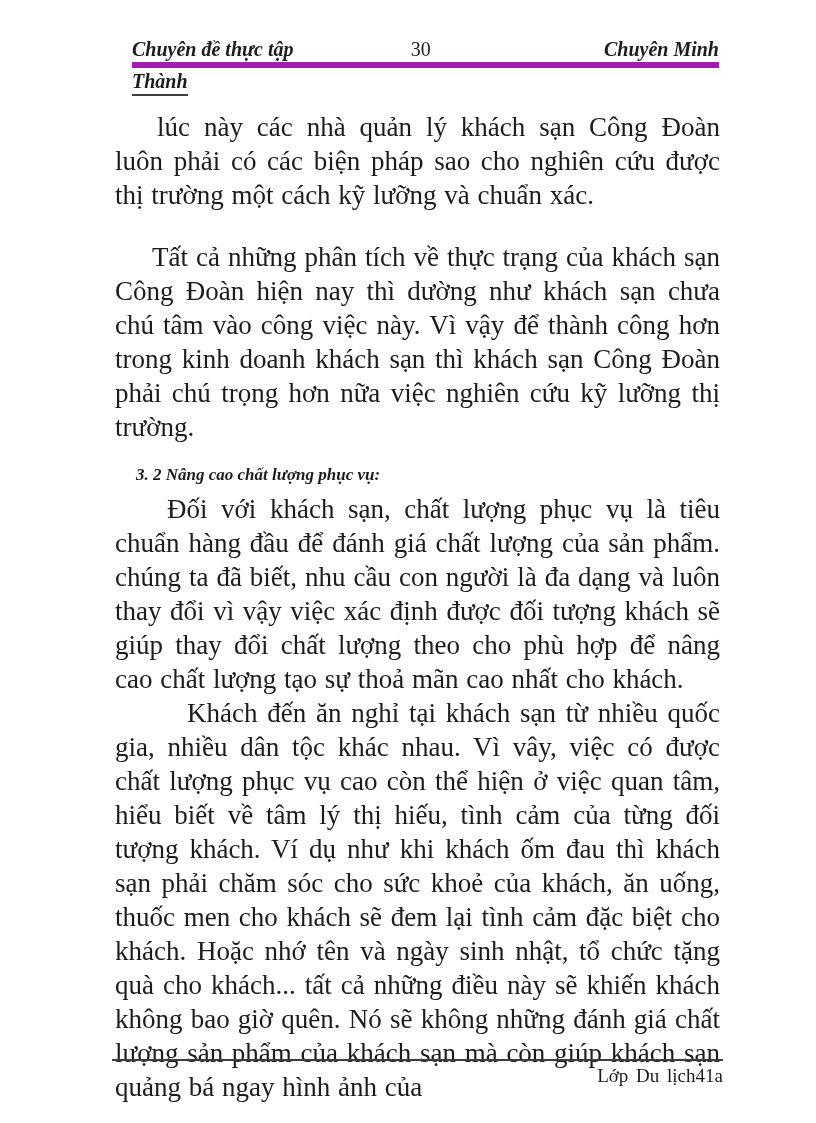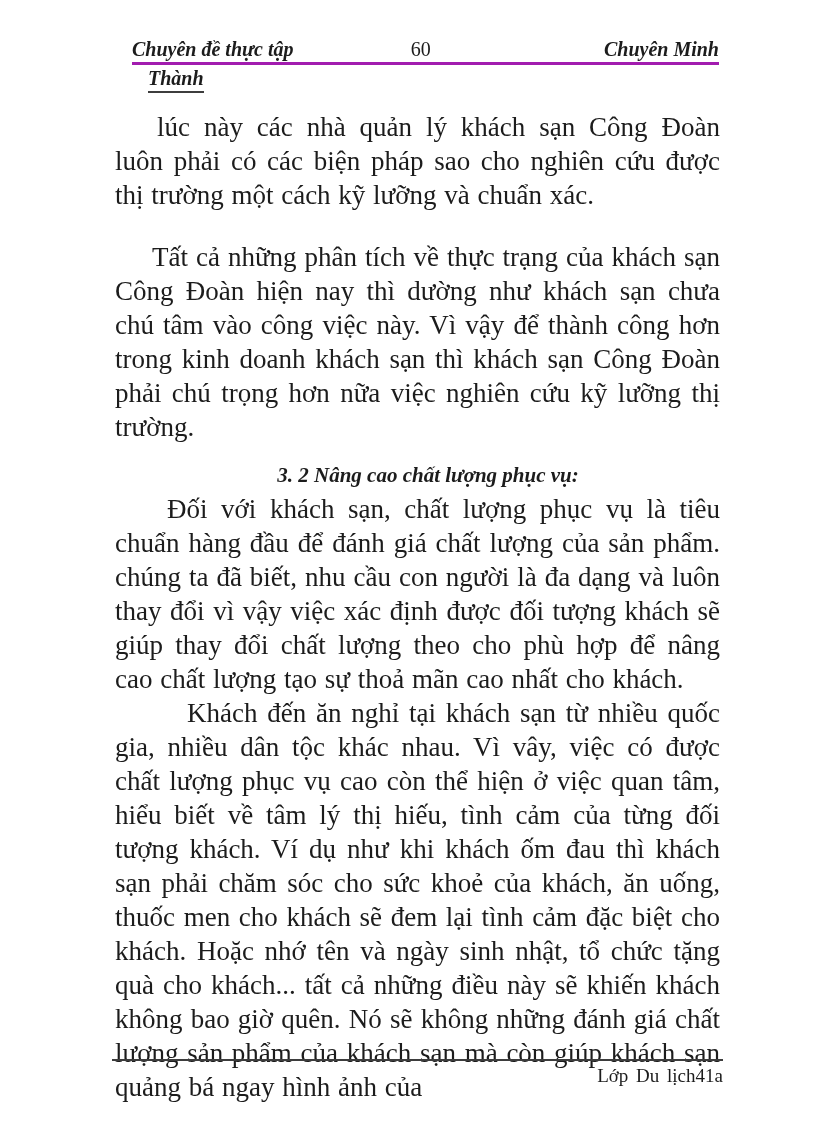--- a/index.html
+++ b/index.html
@@ -21,39 +21,38 @@
   .header {
     position: absolute;
     top: 38px;
     left: 132px;
     right: 97px;
   }
   .header-line {
     display: flex;
     justify-content: space-between;
     align-items: baseline;
-    border-bottom: 3px solid #a21caf;
+    border-bottom: 6px solid #a21caf;
     padding-bottom: 2px;
     font-size: 20px;
     font-weight: bold;
     font-style: italic;
     line-height: 22px;
   }
   .header-line .h-center {
     font-style: normal;
     font-weight: normal;
     transform: translateX(-28px);
   }
   .header-line2 {
     margin-top: 1px;
     font-size: 20px;
     font-weight: bold;
     font-style: italic;
     line-height: 24px;
-    margin-left: 16px;
   }
   .header-line2 .underlined {
     display: inline-block;
     border-bottom: 2px solid #3d3d3d;
     padding-bottom: 1px;
   }
 
   
   .body-area {
     position: absolute;
@@ -69,25 +68,24 @@
     word-spacing: 1px;
   }
   .ind-42 { text-indent: 42px; }
   .ind-30 { text-indent: 30px; }
   .ind-37 { text-indent: 37px; margin-top: 28px; }
   .ind-52 { text-indent: 52px; }
   .ind-67 { text-indent: 67px; }
   .ind-72 { text-indent: 72px; }
   .section-heading {
     margin: 14px 0 0 21px;
-    font-size: 21px;
+    font-size: 17px;
     line-height: 34px;
     font-weight: bold;
     font-style: italic;
-    text-align: center;
   }
 
   
   .footer {
     position: absolute;
     left: 112px;
     right: 93px;
     top: 1059px;
   }
   .footer-rule {
@@ -103,21 +101,21 @@
   }
 </style>
 </head>
 <body>
 
 <div class="page">
 
   <header class="header">
     <div class="header-line">
       <span class="h-left">Chuyên đề thực tập</span>
-      <span class="h-center">60</span>
+      <span class="h-center">30</span>
       <span class="h-right">Chuyên Minh</span>
     </div>
     <div class="header-line2">
       <span class="underlined">Thành</span>
     </div>
   </header>
 
   <main class="body-area">
     <p class="para ind-42">lúc này các nhà quản lý khách sạn Công Đoàn luôn phải có các biện pháp sao cho nghiên cứu được thị trường một cách kỹ lưỡng và chuẩn xác.</p>
     <p class="para ind-37">Tất cả những phân tích về thực trạng của khách sạn Công Đoàn hiện nay thì dường như khách sạn chưa chú tâm vào công việc này. Vì vậy để thành công hơn trong kinh doanh khách sạn thì khách sạn Công Đoàn phải chú trọng hơn nữa việc nghiên cứu kỹ lưỡng thị trường.</p>

